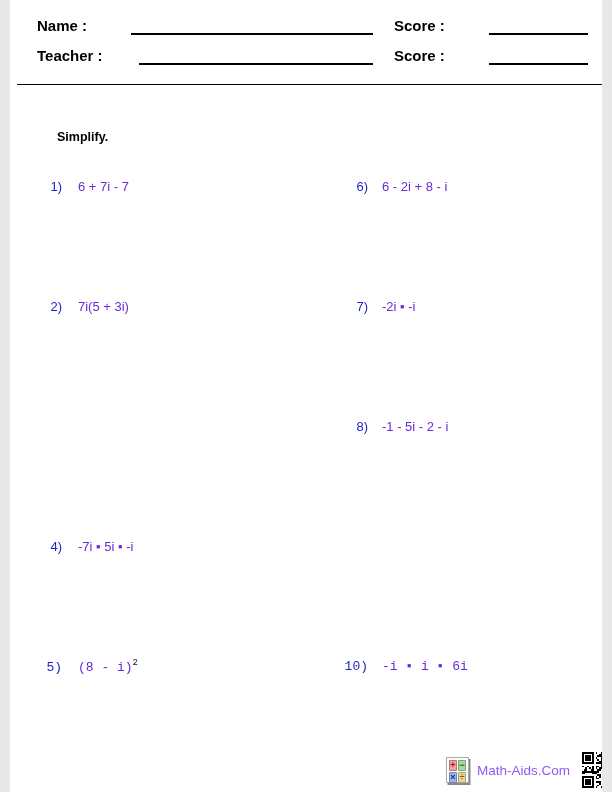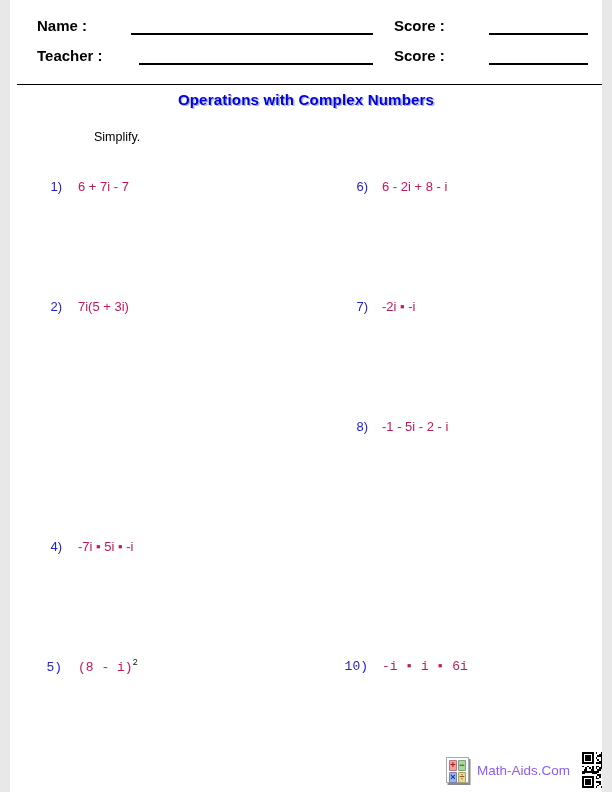--- a/index.html
+++ b/index.html
@@ -25,29 +25,29 @@
   .blank-date{left:479px;top:63px;width:99px;}
   .rule{position:absolute;left:7px;top:84px;width:598px;height:1px;background:#000;}
   
   .title{
     position:absolute;left:0;top:91px;width:100%;
     text-align:center;font-size:15px;font-weight:bold;
     color:#0000dd;
     text-shadow:1.4px 1.4px 0 #a8b0e8;
     letter-spacing:0.2px;
   }
-  .instruction{position:absolute;left:47px;top:130px;font-size:12.5px;font-weight:normal;margin-left:37px;}
+  .instruction{position:absolute;left:47px;top:130px;font-size:12.5px;font-weight:bold;}
   
   .problem{position:absolute;font-size:13px;white-space:nowrap;}
   .row1{top:179px;} .row2{top:299px;} .row3{top:419px;} .row4{top:539px;} .row5{top:659px;font-family:Liberation Mono, monospace;}
   .pL{left:20px;}  .pR{left:318px;}
   .pnum{display:inline-block;text-align:right;color:#2222cc;}
   .pL .pnum{width:32px;margin-right:16px;}
   .pR .pnum{width:40px;margin-right:14px;}
-  .pexpr{color:#be185d;}
+  .pexpr{color:#6d28d9;}
   .pexp{font-size:9px;position:relative;top:-1px;color:#111;}
   
   .brand-text{position:absolute;left:467px;top:763px;font-size:13.5px;color:#8b5cf6;}
   .logo{
     position:absolute;left:436px;top:757px;width:23px;height:26px;
     background:#fff;border:1px solid #aaa;box-shadow:1.5px 2px 0 #8a8a8a;
     box-sizing:border-box;padding:2px;
     display:grid;grid-template-columns:1fr 1fr;grid-template-rows:1fr 1fr;gap:1px;
   }
   .logo .c{
@@ -69,21 +69,20 @@
   <span class="lbl lbl-name">Name :</span>
   <div class="blank blank-name"></div>
   <span class="lbl lbl-score">Score :</span>
   <div class="blank blank-score"></div>
   <span class="lbl lbl-teacher">Teacher :</span>
   <div class="blank blank-teacher"></div>
   <span class="lbl lbl-date">Score :</span>
   <div class="blank blank-date"></div>
   <div class="rule"></div>
 
-  <div class="title">Operations with Complex Numbers</div>
   <div class="instruction">Simplify.</div>
 
   <div class="problem pL row1">
     <span class="pnum">1)</span><span class="pexpr">6 + 7i - 7</span>
   </div>
   <div class="problem pL row2">
     <span class="pnum">2)</span><span class="pexpr">7i(5 + 3i)</span>
   </div>
   <div class="problem pL row4">
     <span class="pnum">4)</span><span class="pexpr">-7i ▪ 5i ▪ -i</span>

